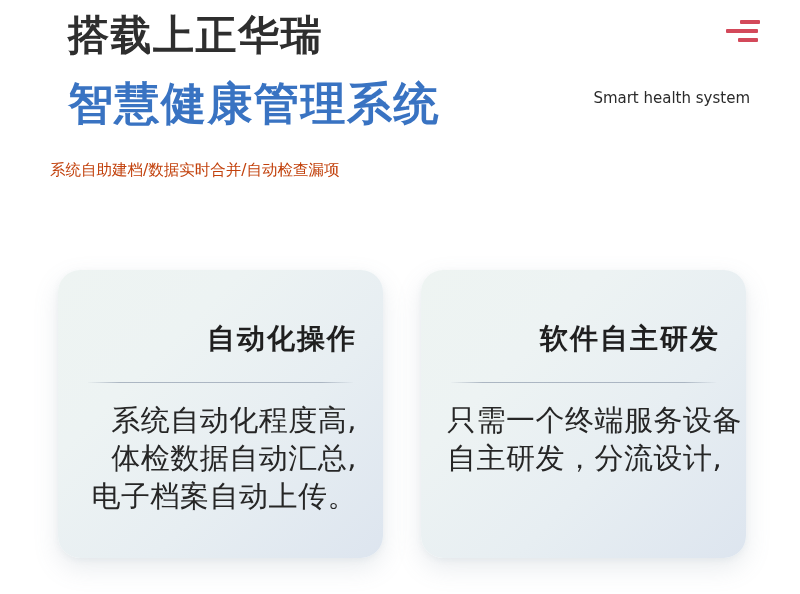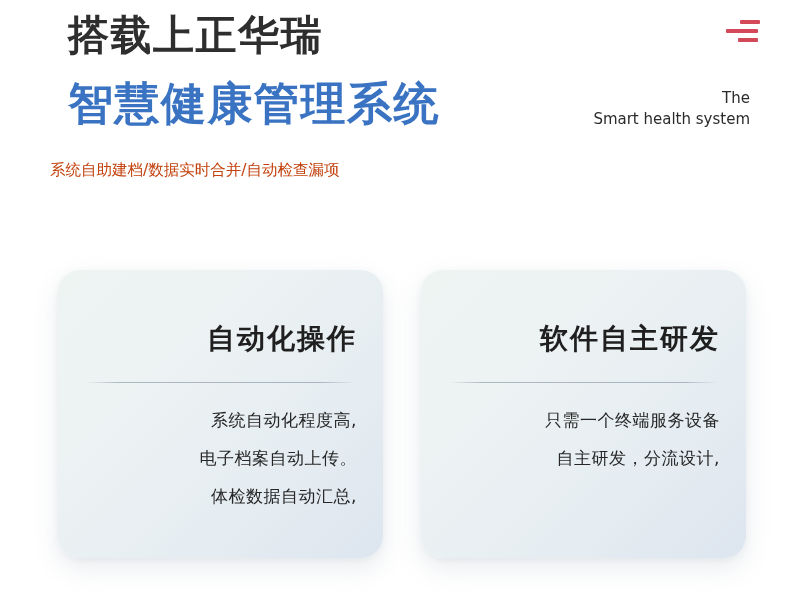--- a/index.html
+++ b/index.html
@@ -110,21 +110,21 @@
     font-weight: 600;
     color: #1f1f1f;
     letter-spacing: 2px;
   }
   .card-divider {
     height: 1px;
     background: linear-gradient(90deg, rgba(160,172,185,0.05) 0%, rgba(150,162,178,0.75) 12%, rgba(150,162,178,0.75) 88%, rgba(160,172,185,0.05) 100%);
     margin: 26px 4px 18px 4px;
   }
   .card-body {
-    font-size: 17px;
+    font-size: 29px;
     line-height: 38px;
     color: #262626;
     letter-spacing: 0.5px;
   }
   .card-body span { display: block; white-space: nowrap; }
 </style>
 </head>
 <body>
 
 <div class="red-mark">
@@ -132,37 +132,36 @@
   <i class="bar-2"></i>
   <i class="bar-3"></i>
 </div>
 
 <div class="headline-wrap">
   <div class="headline-main">搭载上正华瑞</div>
   <div class="headline-sub">智慧健康管理系统</div>
 </div>
 
 <div class="tagline">
-  <div>The</div>
   <div>Smart health system</div>
 </div>
 
 <div class="desc">
   <div>系统自助建档/数据实时合并/自动检查漏项</div>
 </div>
 
 <div class="cards">
 
   <div class="card">
     <div class="card-title">自动化操作</div>
     <div class="card-divider"></div>
     <div class="card-body">
       <span>系统自动化程度高,</span>
+      <span>体检数据自动汇总,</span>
       <span>电子档案自动上传。</span>
-      <span>体检数据自动汇总,</span>
     </div>
   </div>
 
   <div class="card">
     <div class="card-title">软件自主研发</div>
     <div class="card-divider"></div>
     <div class="card-body">
       <span>只需一个终端服务设备</span>
       <span>自主研发，分流设计,</span>
     </div>

